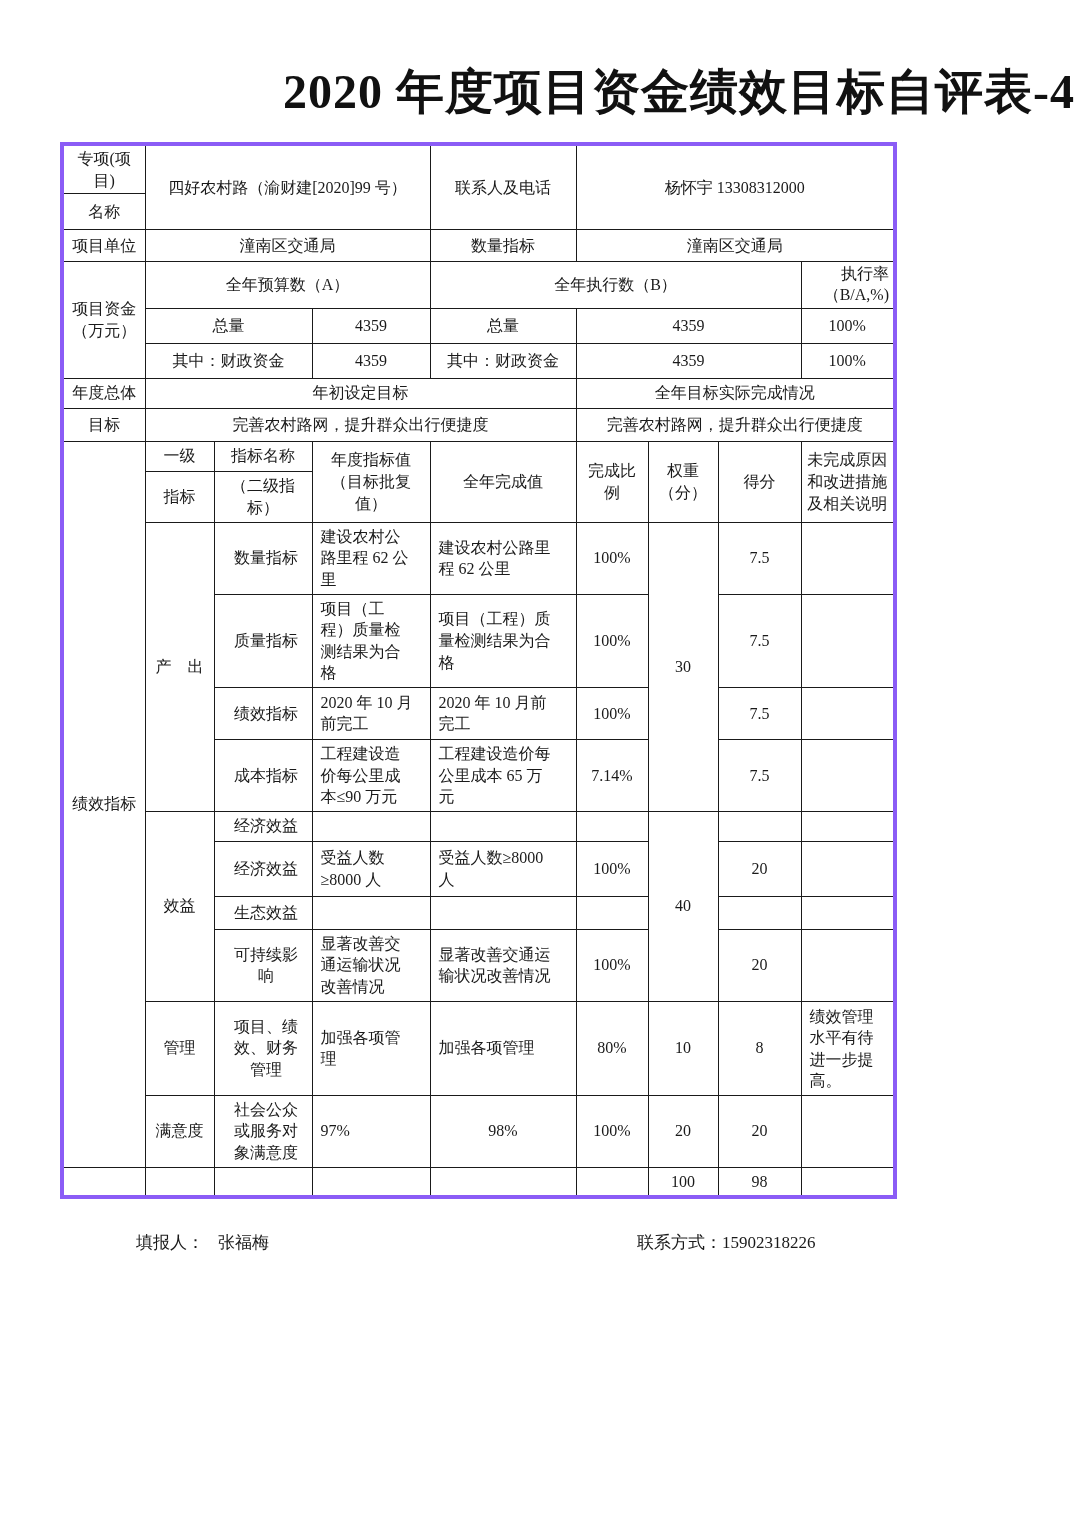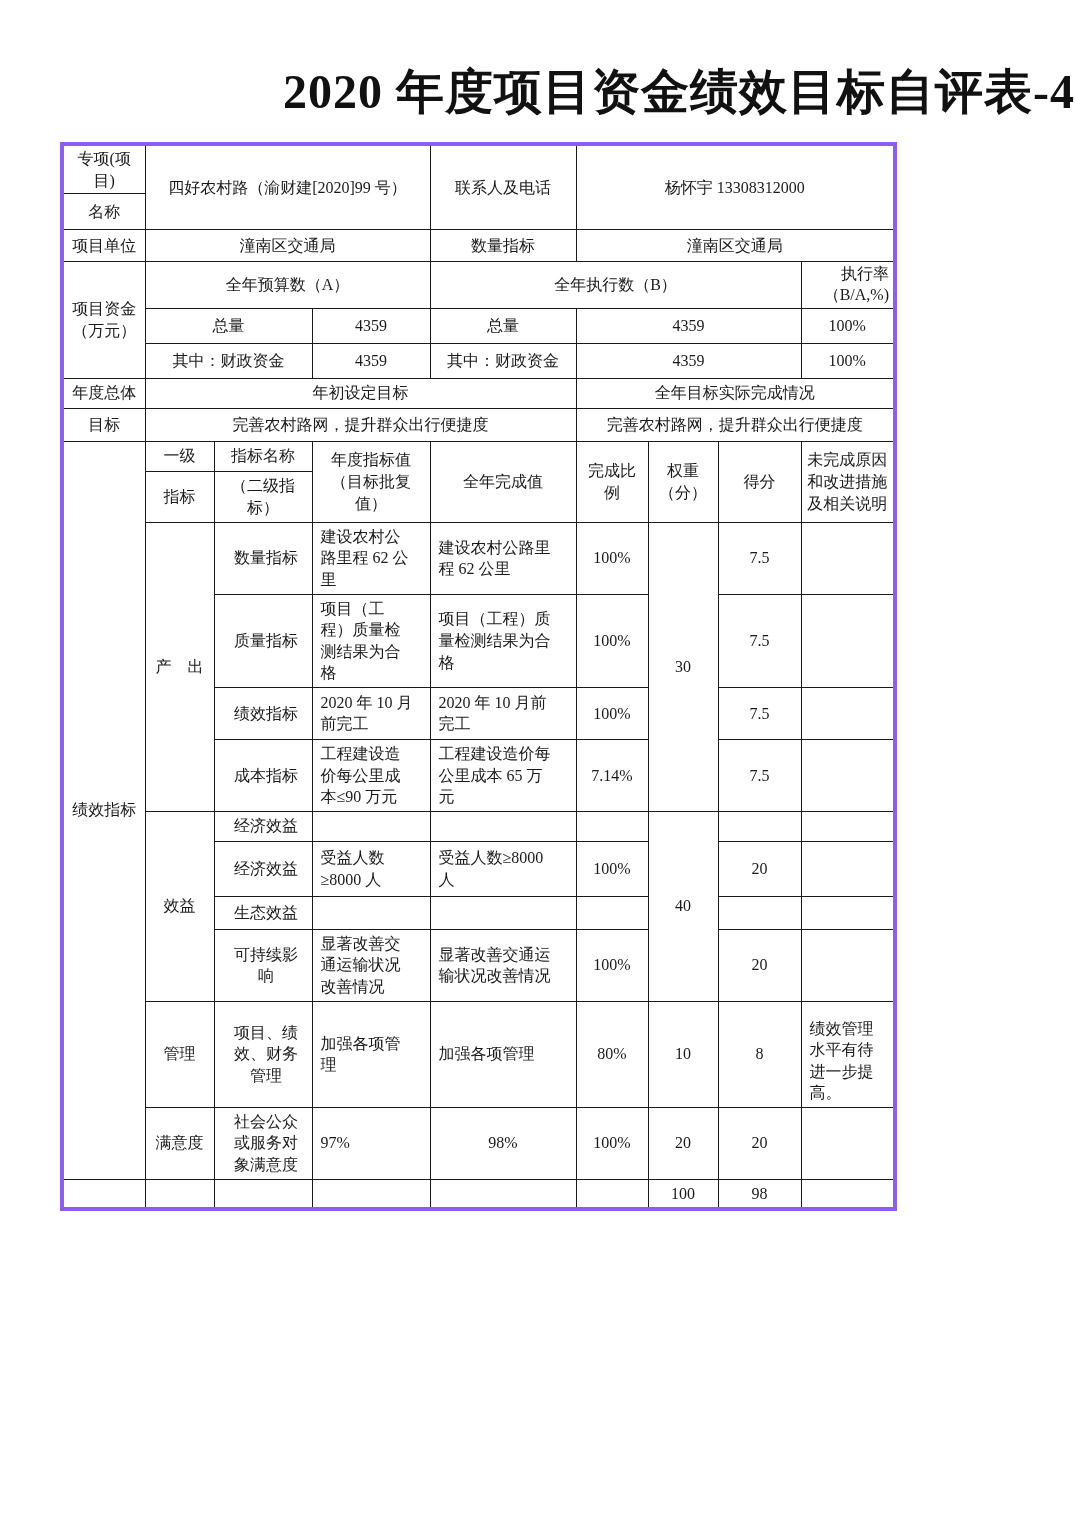--- a/index.html
+++ b/index.html
@@ -22,21 +22,21 @@
   }
   td {
     border:1px solid #1a1a1a;
     text-align:center; vertical-align:middle;
     font-size:16px; line-height:1.35;
     padding:2px 4px; overflow:hidden;
     word-break:break-word;
   }
   td.tl      { text-align:left; padding:3px 14px 3px 8px; }   
   td.tl-wide { text-align:left; padding:3px 18px 3px 8px; }   
-  td.remark  { text-align:left; padding:16px 18px 3px 8px; }
+  td.remark  { text-align:left; padding:4px 18px 3px 8px; }
   td.name-col{ padding:3px 13px 3px 19px; }                   
   .two-line span { display:block; line-height:1.3;text-align:right; }
   .footer { position:relative; height:30px; margin-top:32px; font-size:17px; }
   .footer .left  { position:absolute; left:136px; top:0; }
   .footer .right { position:absolute; left:637px; top:0; }
   .footer .gap   { display:inline-block; width:14px; }
 </style>
 </head>
 <body>
 
@@ -228,14 +228,22 @@
       <td></td>
       <td></td>
       <td></td>
       <td>100</td>
       <td>98</td>
       <td></td>
     </tr>
   </tbody>
     </table>
 
+  <div class="footer">
+    <span class="left">
+      <span>填报人：</span><span class="gap"></span><span>张福梅</span>
+    </span>
+    <span class="right">
+      <span>联系方式：</span><span>15902318226</span>
+    </span>
+  </div>
 
 </div>
 
 </body></html>

